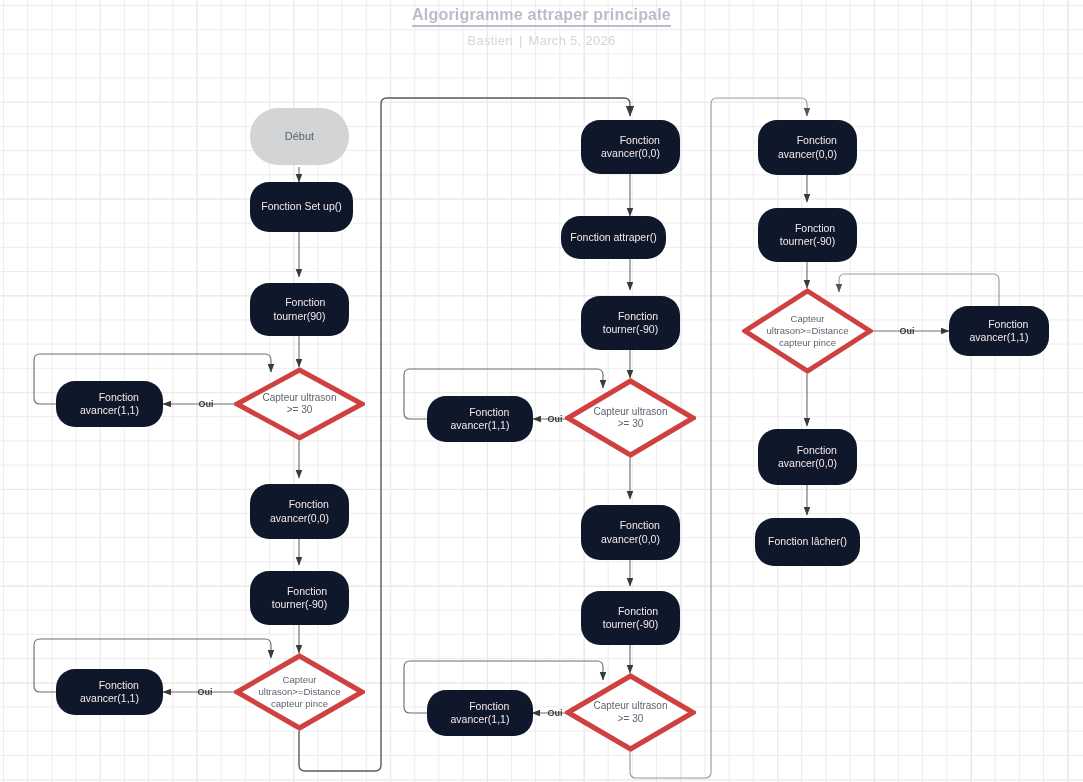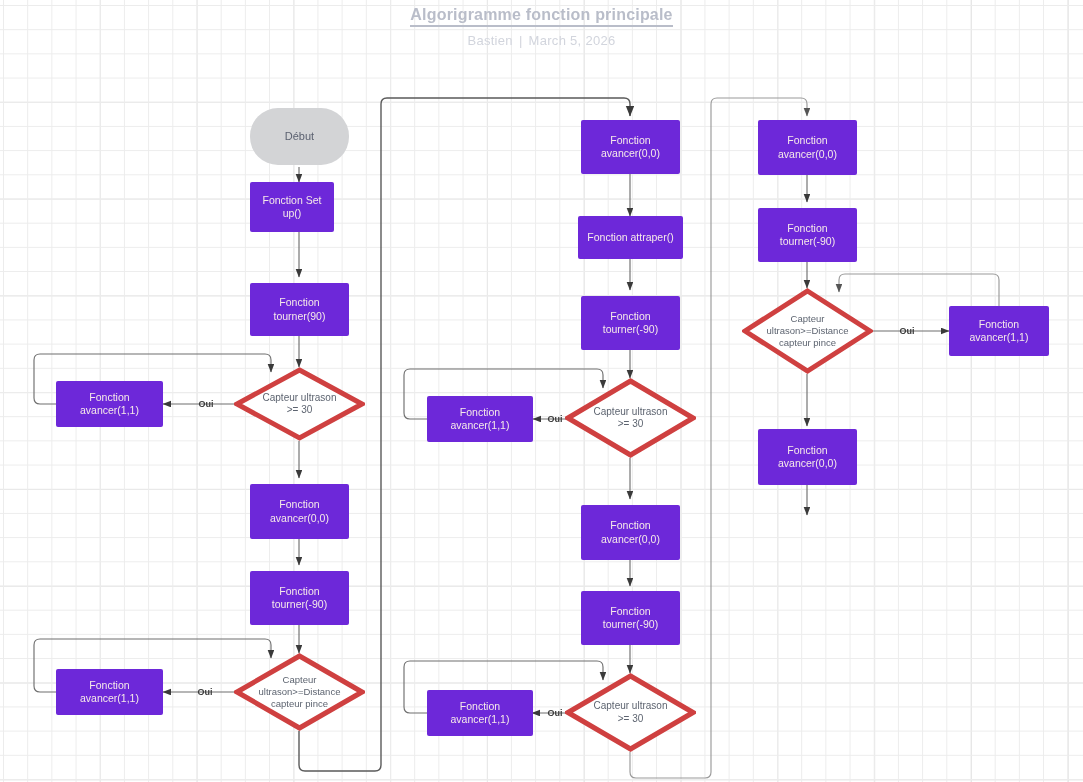--- a/index.html
+++ b/index.html
@@ -78,25 +78,26 @@
   .node {
     position: absolute;
     display: flex;
     align-items: center;
     justify-content: center;
     text-align: center;
     line-height: 1.25;
   }
 
   .node-proc {
-    background: #6d28d9;
-    border-radius: 2px;
+    background: #0f172a;
+    border-radius: 19px;
     color: #f6e9e9;
     font-size: 10.5px;
     padding: 2px 4px;
+    text-align: right;
   }
 
   .node-start {
     background: #d3d4d6;
     border-radius: 28px;
     color: #5b6170;
     font-size: 11px;
   }
 
   .node-dec {
@@ -115,21 +116,21 @@
     z-index: 1;
     width: 88%;
   }
 </style>
 </head>
 <body>
 
 <div id="canvas"></div>
 
 <div id="title-block">
-  <div id="doc-title">Algorigramme fonction principale</div>
+  <div id="doc-title">Algorigramme attraper principale</div>
   <div id="doc-subtitle">
     <span>Bastien</span><span class="sep">|</span><span>March 5, 2026</span>
   </div>
 </div>
 
 <svg id="edges" width="1083" height="782">
   <defs>
     <marker id="arr" markerWidth="9" markerHeight="9" refX="7.2" refY="3" orient="auto">
       <path d="M0,0 L7.6,3 L0,6 z" fill="#3a3a3a"></path>
     </marker>
@@ -184,21 +185,21 @@
   <path class="edge-light" d="M999,306 L999,280 Q999,274 993,274 L845,274 Q839,274 839,280 L839,292" marker-end="url(#arrl)"></path>
 
   <path class="edge" d="M807,374 L807,426" marker-end="url(#arr)"></path>
   <path class="edge" d="M807,485 L807,515" marker-end="url(#arr)"></path>
 </svg>
 
 <div id="nodes">
 
   <div class="node node-start" style="left:250px; top:108px; width:99px; height:57px;">Début</div>
 
-  <div class="node node-proc" style="left:250px; top:182px; width:84px; height:50px;">Fonction Set up()</div>
+  <div class="node node-proc" style="left:250px; top:182px; width:103px; height:50px;">Fonction Set up()</div>
 
   <div class="node node-proc" style="left:250px; top:283px; width:99px; height:53px;">
     <span>Fonction<br>tourner(90)</span>
   </div>
 
   <div class="node node-dec" style="left:234px; top:367px; width:131px; height:74px;">
     <svg class="dia" viewBox="0 0 131 74" preserveAspectRatio="none">
       <polygon points="65.5,3 128,37 65.5,71 3,37" fill="#ffffff" stroke="#cf4040" stroke-width="5"></polygon>
     </svg>
     <span class="dec-text">Capteur ultrason<br>&gt;= 30</span>
@@ -224,21 +225,21 @@
   </div>
 
   <div class="node node-proc" style="left:56px; top:669px; width:107px; height:46px;">
     <span>Fonction<br>avancer(1,1)</span>
   </div>
 
   <div class="node node-proc" style="left:581px; top:120px; width:99px; height:54px;">
     <span>Fonction<br>avancer(0,0)</span>
   </div>
 
-  <div class="node node-proc" style="left:578px; top:216px; width:105px; height:43px;">Fonction attraper()</div>
+  <div class="node node-proc" style="left:561px; top:216px; width:105px; height:43px;">Fonction attraper()</div>
 
   <div class="node node-proc" style="left:581px; top:296px; width:99px; height:54px;">
     <span>Fonction<br>tourner(-90)</span>
   </div>
 
   <div class="node node-dec" style="left:565px; top:378px; width:131px; height:80px;">
     <svg class="dia" viewBox="0 0 131 80" preserveAspectRatio="none">
       <polygon points="65.5,3 128,40 65.5,77 3,40" fill="#ffffff" stroke="#cf4040" stroke-width="5"></polygon>
     </svg>
     <span class="dec-text">Capteur ultrason<br>&gt;= 30</span>
@@ -283,14 +284,15 @@
   </div>
 
   <div class="node node-proc" style="left:949px; top:306px; width:100px; height:50px;">
     <span>Fonction<br>avancer(1,1)</span>
   </div>
 
   <div class="node node-proc" style="left:758px; top:429px; width:99px; height:56px;">
     <span>Fonction<br>avancer(0,0)</span>
   </div>
 
+  <div class="node node-proc" style="left:755px; top:518px; width:105px; height:48px;">Fonction lâcher()</div>
 
 </div>
 
 </body></html>

